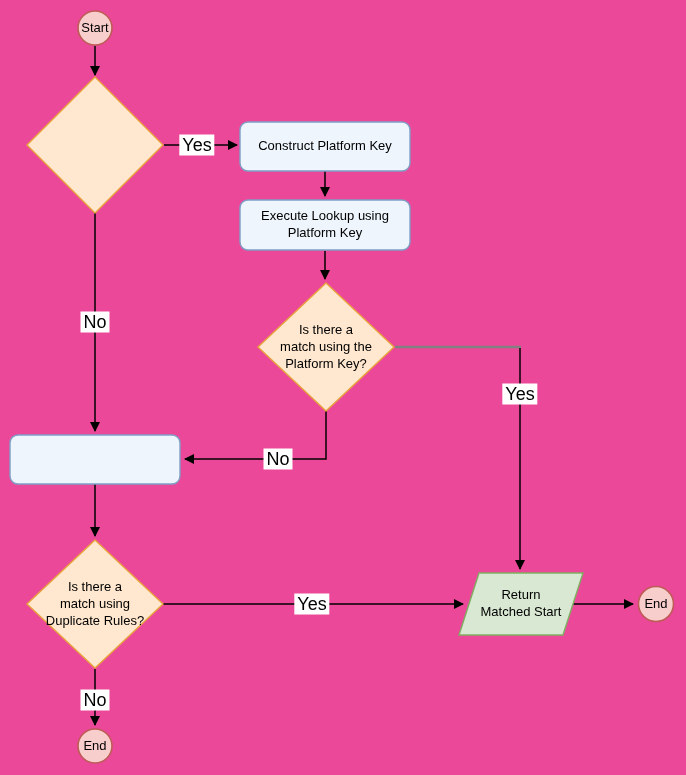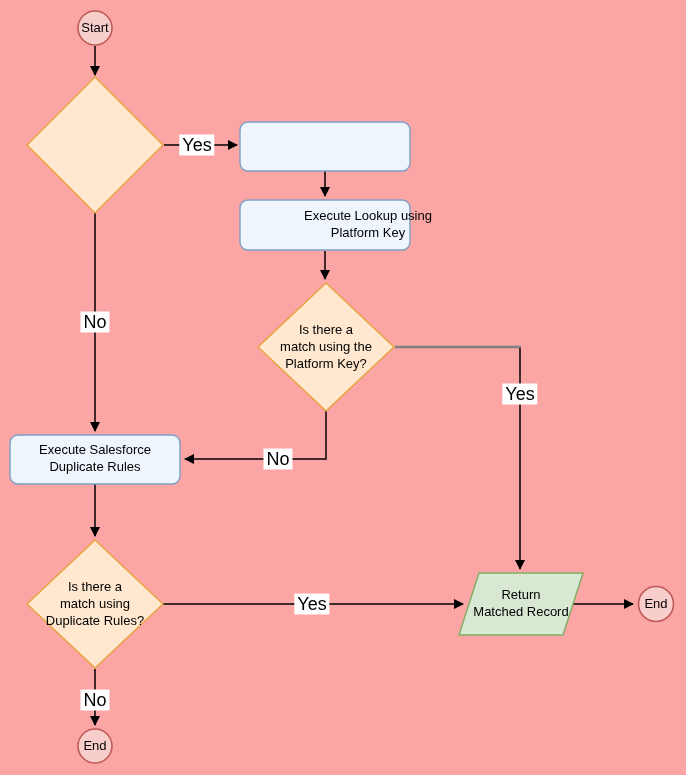--- a/index.html
+++ b/index.html
@@ -5,21 +5,21 @@
   :root{
     --terminal-fill:#f8cecc; --terminal-stroke:#bf5b57;
     --decision-fill:#ffe8cf; --decision-stroke:#e8a33d;
     --process-fill:#eef5fc;  --process-stroke:#7e9fc6;
     --io-fill:#d9e8d2;       --io-stroke:#7fae62;
     --edge-color:#000000;    --edge-alt-color:#808080;
     --text-color:#000000;
   }
   html,body{margin:0;padding:0;background:#ffffff;}
   .canvas{
-    position:relative;width:686px;height:775px;background:#fca5a5;
+    position:relative;width:686px;height:775px;background:#ec4899;
     font-family:"Liberation Sans", sans-serif;color:var(--text-color);
     overflow:hidden;
   }
   svg.diagram{position:absolute;left:0;top:0;}
   .node-terminal{fill:var(--terminal-fill);stroke:var(--terminal-stroke);stroke-width:1.6;}
   .node-decision{fill:var(--decision-fill);stroke:var(--decision-stroke);stroke-width:1.4;}
   .node-process{fill:var(--process-fill);stroke:var(--process-stroke);stroke-width:1.4;}
   .node-io{fill:var(--io-fill);stroke:var(--io-stroke);stroke-width:1.4;}
   .edge{fill:none;stroke:var(--edge-color);stroke-width:1.5;}
   .edge-alt{fill:none;stroke:var(--edge-alt-color);stroke-width:2.6;}
@@ -65,32 +65,31 @@
     <rect class="node-process" x="240" y="200" width="170" height="50" rx="8" ry="8"></rect>
     <polygon class="node-decision" points="326,283 394,347 326,411 258,347"></polygon>
     <rect class="node-process" x="10" y="435" width="170" height="49" rx="8" ry="8"></rect>
     <polygon class="node-decision" points="95,540 163,604 95,668 27,604"></polygon>
     <polygon class="node-io" points="479,573 583,573 563,635 459,635"></polygon>
     <circle class="node-terminal" cx="656" cy="604" r="17.5"></circle>
     <circle class="node-terminal" cx="95" cy="746" r="17"></circle>
   </svg>
 
   <div class="lbl" style="left:95px;top:28px;">Start</div>
-  <div class="lbl" style="left:325px;top:225px;width:166px;margin-left:43px;">Execute Lookup using
+  <div class="lbl" style="left:325px;top:146px;width:166px;">Construct Platform Key</div>
+  <div class="lbl" style="left:325px;top:225px;width:166px;">Execute Lookup using
 Platform Key</div>
   <div class="lbl" style="left:326px;top:347px;width:130px;">Is there a
 match using the
 Platform Key?</div>
-  <div class="lbl" style="left:95px;top:459px;width:166px;">Execute Salesforce
-Duplicate Rules</div>
   <div class="lbl" style="left:95px;top:604px;width:140px;">Is there a
 match using
 Duplicate Rules?</div>
   <div class="lbl" style="left:521px;top:604px;width:120px;">Return
-Matched Record</div>
+Matched Start</div>
   <div class="lbl" style="left:656px;top:604px;">End</div>
   <div class="lbl" style="left:95px;top:746px;">End</div>
 
   <div class="edge-lbl" style="left:197px;top:145px;">Yes</div>
   <div class="edge-lbl" style="left:95px;top:322px;">No</div>
   <div class="edge-lbl" style="left:520px;top:394px;">Yes</div>
   <div class="edge-lbl" style="left:278px;top:459px;">No</div>
   <div class="edge-lbl" style="left:312px;top:604px;">Yes</div>
   <div class="edge-lbl" style="left:95px;top:700px;">No</div>
 

